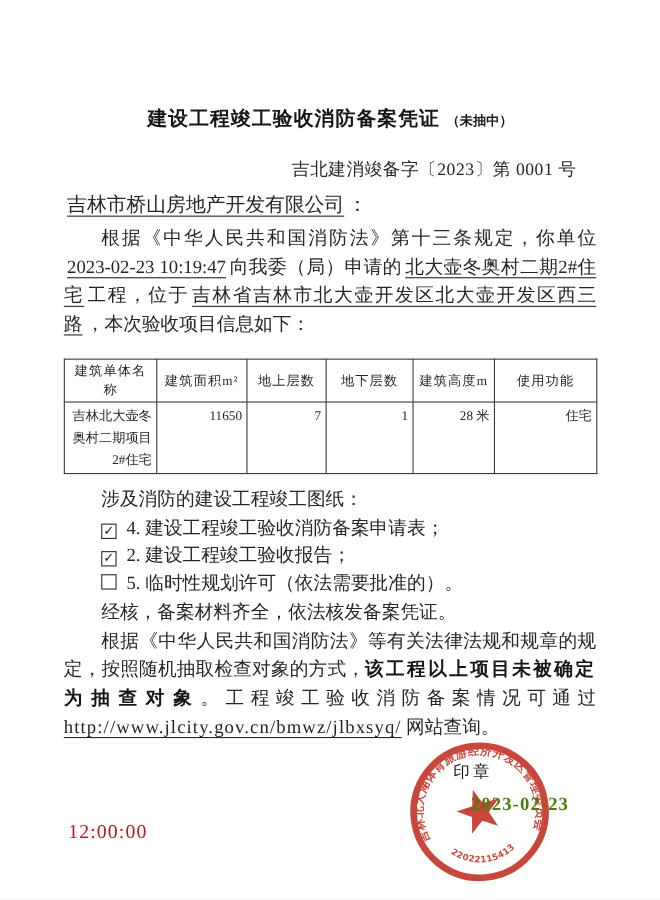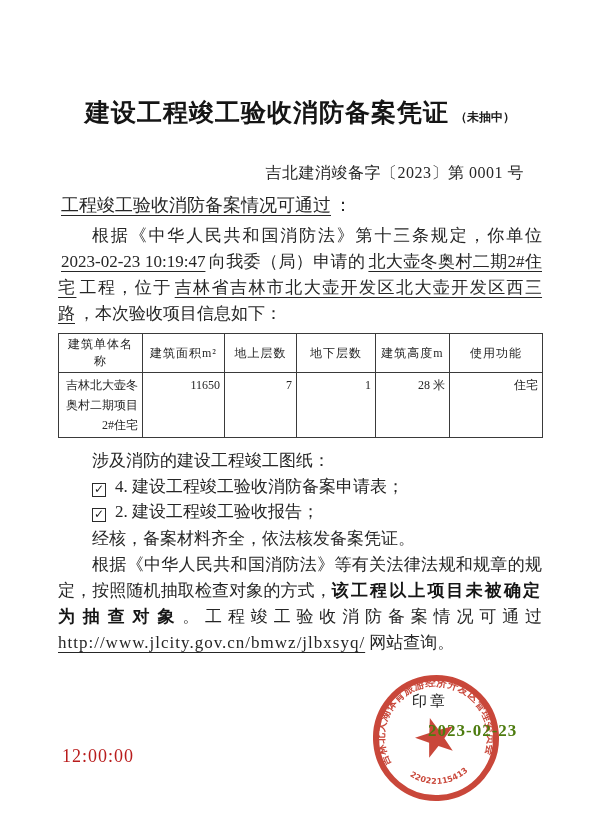--- a/index.html
+++ b/index.html
@@ -10,38 +10,38 @@
     background:#ffffff;
     overflow:hidden;
     font-family:"Liberation Serif","DejaVu Serif",serif;
     color:#262626;
   }
   .content { position:absolute; left:58px; top:0; width:484px; }
 
   .title-row { margin-top:96px; text-align:center; white-space:nowrap; }
   .title-main {
     font-family:"Liberation Sans","DejaVu Sans",sans-serif;
-    font-weight:700; font-size:25px; color:#151515; letter-spacing:1px;
+    font-weight:700; font-size:18px; color:#151515; letter-spacing:1px;
   }
   .title-suffix {
     font-family:"Liberation Sans","DejaVu Sans",sans-serif;
     font-weight:700; font-size:12px; color:#1c1c1c; margin-left:6px;
   }
 
-  .doc-number { margin-top:34px; text-align:right; padding-right:18px; font-size:16px; letter-spacing:0.5px; }
+  .doc-number { margin-top:24px; text-align:right; padding-right:18px; font-size:16px; letter-spacing:0.5px; }
 
   .recipient-line { margin-top:9px; font-size:18px; }
   .u { text-decoration:underline; text-underline-offset:4px; text-decoration-thickness:1px; padding:0 3px; }
 
   .para { font-size:17px; line-height:26px; text-align:justify; margin:0; }
   .indent { text-indent:34px; }
   .para1 { margin-top:6px; }
 
   table.info {
-    border-collapse:collapse; margin-top:6px; width:484px;
+    border-collapse:collapse; margin-top:18px; width:484px;
     font-size:12px; table-layout:fixed;
   }
   table.info th, table.info td {
     border:1px solid #3a3a3a; font-weight:400; padding:2px 4px;
   }
   table.info th { height:26px; text-align:center; letter-spacing:1px; }
   table.info td { height:58px; vertical-align:top; line-height:20px; text-align:right; }
 
   .materials-intro { margin-top:10px; }
   .check-item { font-size:17px; line-height:25px; margin-left:34px; }
@@ -83,21 +83,21 @@
 <div class="page">
   <div class="content">
 
     <div class="title-row">
       <span class="title-main">建设工程竣工验收消防备案凭证</span><span class="title-suffix">（未抽中）</span>
     </div>
 
     <div class="doc-number">吉北建消竣备字〔2023〕第 0001 号</div>
 
     <div class="recipient-line">
-      <span class="u">工程竣工验收消防备案情况可通过</span><span>：</span>
+      <span class="u">吉林市桥山房地产开发有限公司</span><span>：</span>
     </div>
 
     <p class="para indent para1">
       <span>根据《中华人民共和国消防法》第十三条规定，你单位</span><span class="u">2023-02-23 10:19:47</span><span>向我委（局）申请的</span><span class="u">北大壶冬奥村二期2#住宅</span><span>工程，位于</span><span class="u">吉林省吉林市北大壶开发区北大壶开发区西三路</span><span>，本次验收项目信息如下：</span>
     </p>
 
     <table class="info">
       <colgroup>
         <col style="width:84px">
           <col style="width:82px">
@@ -129,20 +129,23 @@
     </table>
 
     <p class="para indent materials-intro">涉及消防的建设工程竣工图纸：</p>
 
     <div class="check-item">
       <span class="cbox">✓</span><span>4. 建设工程竣工验收消防备案申请表；</span>
     </div>
     <div class="check-item">
       <span class="cbox">✓</span><span>2. 建设工程竣工验收报告；</span>
     </div>
+    <div class="check-item">
+      <span class="cbox"></span><span>5. 临时性规划许可（依法需要批准的）。</span>
+    </div>
 
     <p class="para indent verdict">经核，备案材料齐全，依法核发备案凭证。</p>
 
     <p class="para indent">
       <span>根据《中华人民共和国消防法》等有关法律法规和规章的规定，按照随机抽取检查对象的方式，</span><span class="bold-em">该工程以上项目未被确定为抽查对象</span><span>。工程竣工验收消防备案情况可通过</span><span class="url">http://www.jlcity.gov.cn/bmwz/jlbxsyq/</span><span>网站查询。</span>
     </p>
 
   </div>
 
   <div class="stamp-overlay">印章</div>

